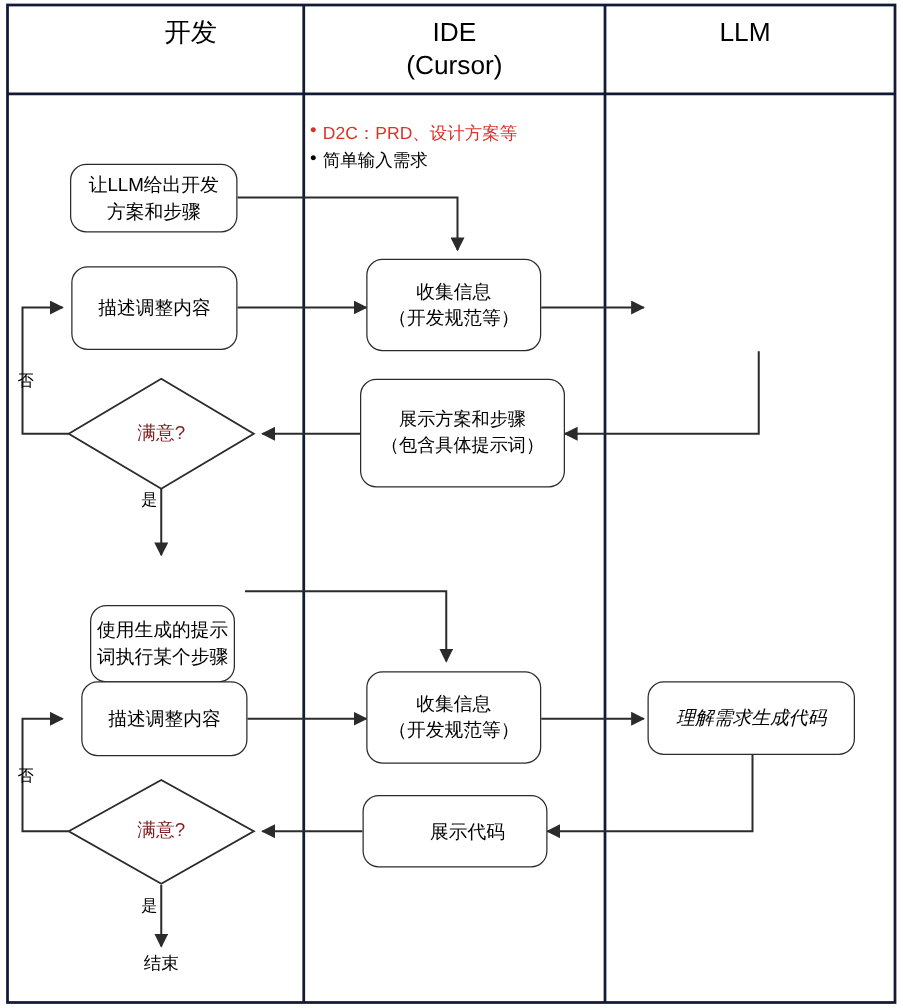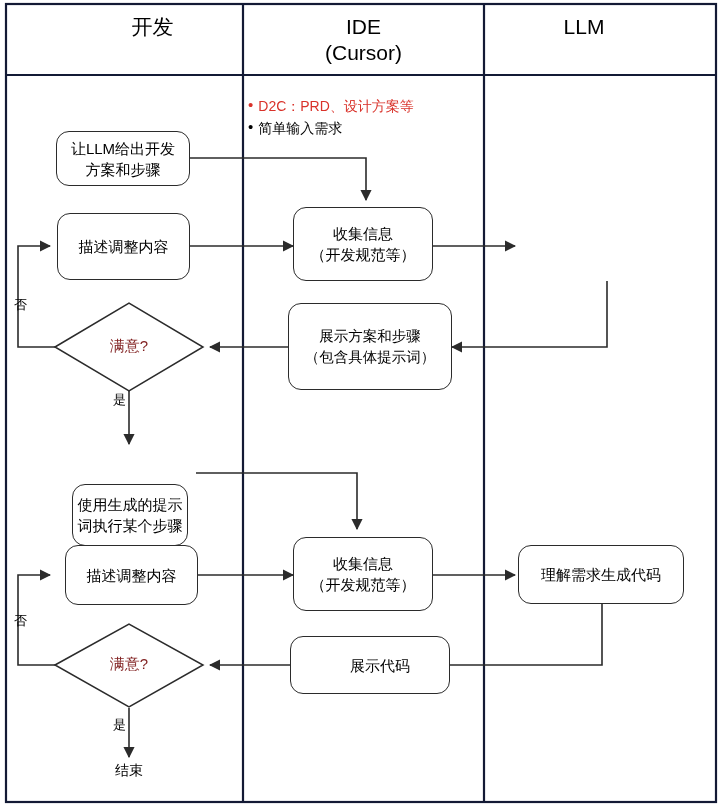--- a/index.html
+++ b/index.html
@@ -95,21 +95,21 @@
 
     <g stroke="#2b2b2b" stroke-width="1.5" fill="#ffffff">
       <polygon points="55,347 129,303 203,347 129,391"></polygon>
       <polygon points="55,665 129,624 203,665 129,707"></polygon>
     </g>
   </svg>
 
   <div class="lane-title" style="left:6px;top:14px;width:237px;margin-left:28px;">开发</div>
   <div class="lane-title" style="left:243px;top:14px;width:241px;white-space:pre-line;">IDE
 (Cursor)</div>
-  <div class="lane-title" style="left:484px;top:14px;width:200px;">LLM</div>
+  <div class="lane-title" style="left:496px;top:14px;width:200px;">LLM</div>
 
   <div class="note-list" style="left:248px;top:95px;width:225px;">
     <div class="row">
       <span class="bullet note-red">•</span>
       <span class="note-red">D2C：PRD、设计方案等</span>
     </div>
     <div class="row">
       <span class="bullet">•</span>
       <span>简单输入需求</span>
     </div>
@@ -133,24 +133,24 @@
 
   <div class="node" style="left:293px;top:207px;width:140px;height:74px;">收集信息
 （开发规范等）</div>
 
   <div class="node small" style="left:288px;top:303px;width:164px;height:87px;">展示方案和步骤
 （包含具体提示词）</div>
 
   <div class="node" style="left:293px;top:537px;width:140px;height:74px;">收集信息
 （开发规范等）</div>
 
-  <div class="node" style="left:290px;top:636px;width:160px;height:58px;padding-left:20px;">展示代码</div>
+  <div class="node" style="left:290px;top:636px;width:148px;height:58px;padding-left:20px;">展示代码</div>
 
 
-  <div class="node" style="left:518px;top:545px;width:166px;height:59px;">理解需求生成代码</div>
+  <div class="node" style="left:518px;top:545px;width:166px;height:59px;font-style:italic;">理解需求生成代码</div>
 
   <div class="edge-label vertical" style="left:11px;top:288px;">否</div>
 
   <div class="edge-label" style="left:113px;top:391px;">是</div>
 
   <div class="edge-label vertical" style="left:11px;top:604px;">否</div>
 
   <div class="edge-label" style="left:113px;top:716px;">是</div>
 
 </div>

